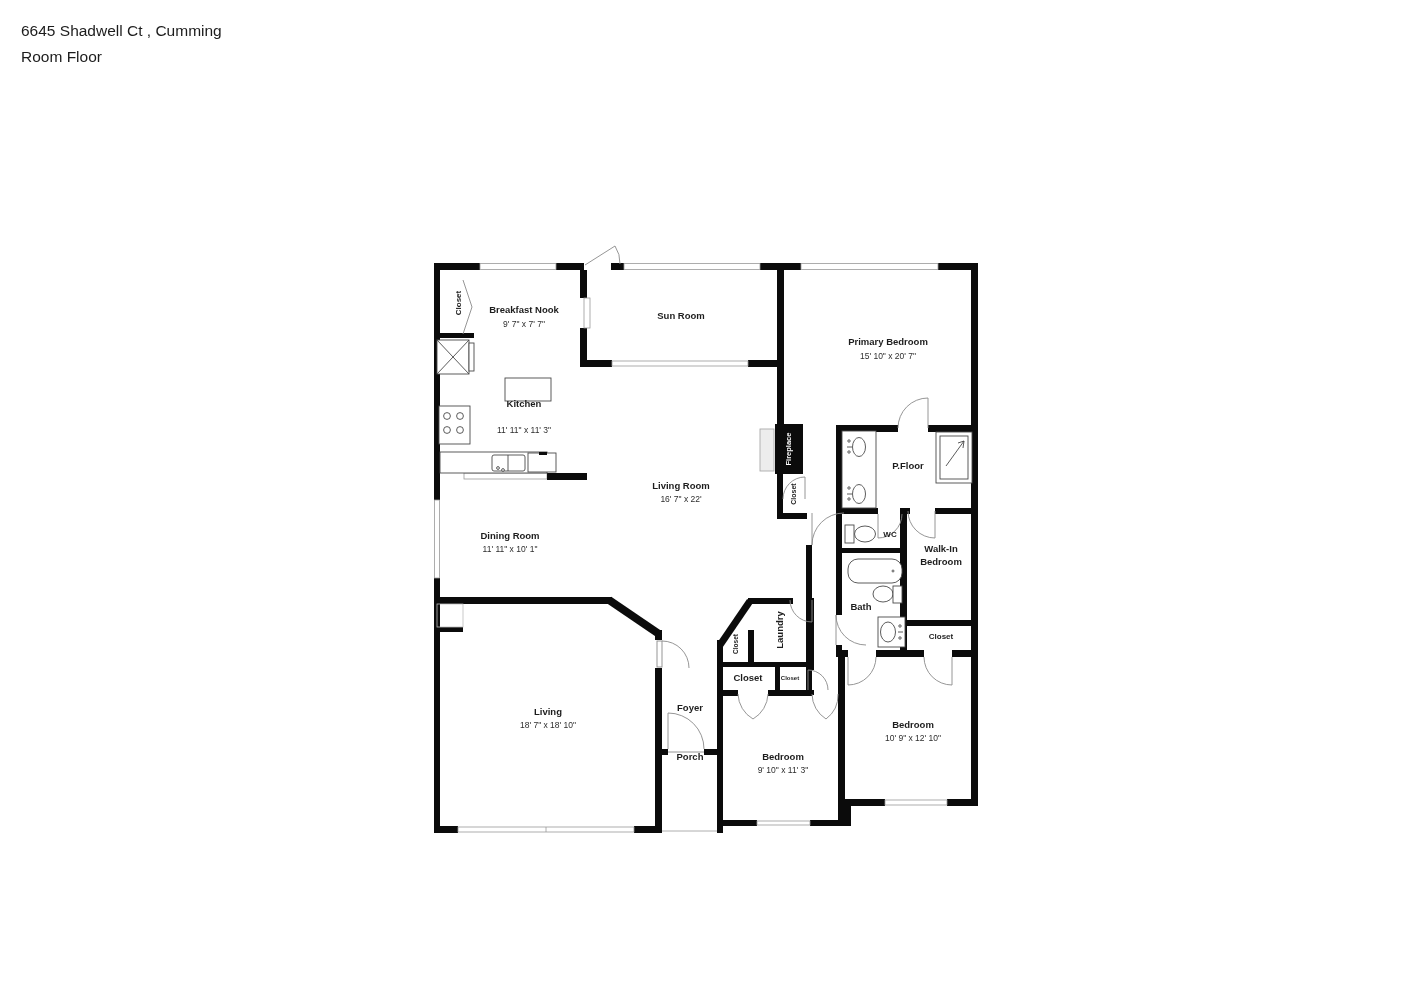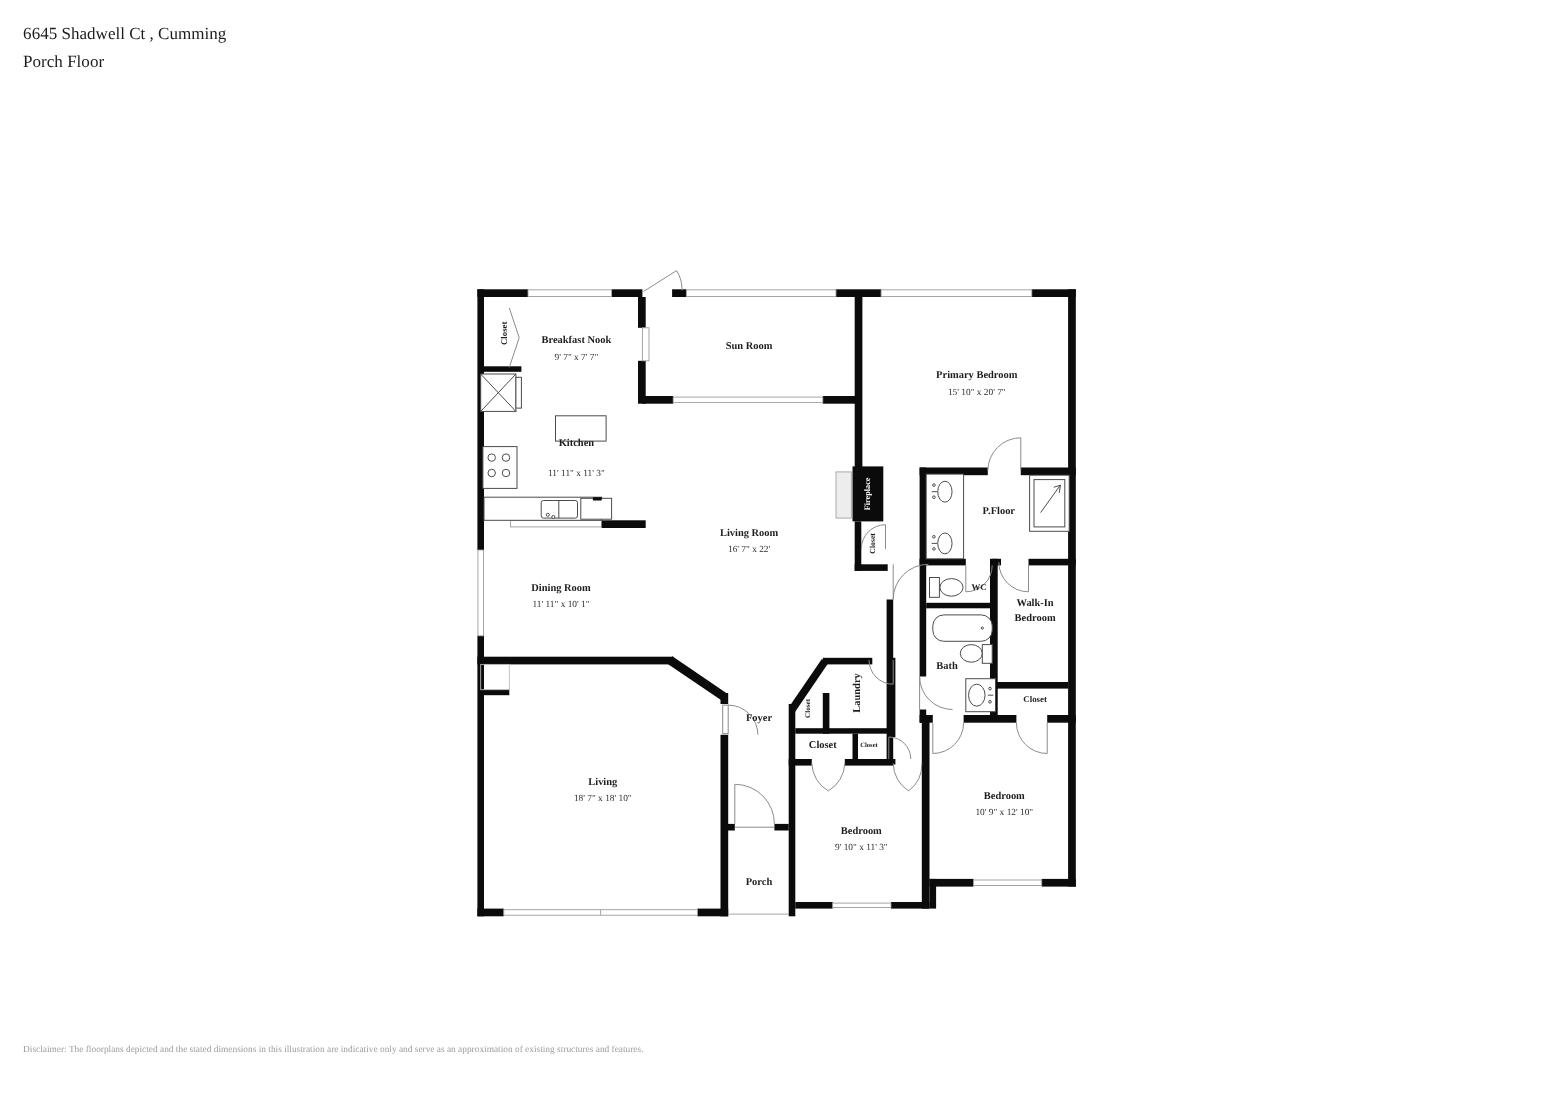--- a/index.html
+++ b/index.html
@@ -1,17 +1,17 @@
 <!DOCTYPE html>
 <html><head>
 <meta charset="utf-8">
 <style>
   html,body{margin:0;padding:0;background:#fff;}
   .page{position:relative;width:1414px;height:1000px;background:#fff;overflow:hidden;
-        font-family:Liberation Serif, serif;}
+        font-family:Liberation Sans, sans-serif;}
   .title-block{position:absolute;left:21px;top:22px;color:#1c1c1c;}
   .title-line1{font-size:15.5px;}
   .title-line2{font-size:15.5px;margin-top:8px;}
   .plan{position:absolute;left:0;top:0;width:1414px;height:1000px;}
   .lbl{position:absolute;transform:translate(-50%,-50%);white-space:nowrap;
        font-size:9.5px;font-weight:700;color:#1d1d1d;text-align:center;line-height:1.35;}
   .lbl.vert{transform:translate(-50%,-50%) rotate(-90deg);}
   .lbl.white{color:#fff;}
   .lbl.sm{font-size:8px;}
   .lbl.xs{font-size:6.5px;}
@@ -22,21 +22,21 @@
   .disc1{top:948px;}
   .disc2{top:964px;}
 </style>
 </head>
 <body>
 
 <div class="page">
 
   <div class="title-block">
     <div class="title-line1">6645 Shadwell Ct , Cumming</div>
-    <div class="title-line2">Porch Floor</div>
+    <div class="title-line2">Room Floor</div>
   </div>
 
   <svg class="plan" viewBox="0 0 1414 1000" xmlns="http://www.w3.org/2000/svg">
 
     <g fill="#0b0b0b" stroke="none">
 
       <rect x="434" y="263" width="46" height="7"></rect>
       <rect x="556" y="263" width="28" height="7"></rect>
       <rect x="611" y="263" width="13" height="7"></rect>
       <rect x="760" y="263" width="41" height="7"></rect>
@@ -275,28 +275,27 @@
   <div class="lbl sm" style="left:890px;top:535px;">WC</div>
   <div class="lbl wrap" style="left:941px;top:556px;">Walk-In Bedroom</div>
   <div class="lbl" style="left:861px;top:607px;text-align:center;">Bath</div>
   <div class="lbl sm" style="left:941px;top:637px;">Closet</div>
 
   <div class="lbl vert" style="left:780px;top:630px;">Laundry</div>
   <div class="lbl vert xs" style="left:736px;top:644px;">Closet</div>
   <div class="lbl" style="left:748px;top:678px;">Closet</div>
   <div class="lbl xs" style="left:790px;top:678px;font-size:6px;">Closet</div>
 
-  <div class="lbl" style="left:690px;top:654px;">Foyer</div>
+  <div class="lbl" style="left:690px;top:708px;">Foyer</div>
 
   <div class="lbl" style="left:548px;top:712px;">Living</div>
   <div class="dims" style="left:548px;top:725px;">18' 7" x 18' 10"</div>
 
   <div class="lbl" style="left:783px;top:757px;">Bedroom</div>
   <div class="dims" style="left:783px;top:770px;">9' 10" x 11' 3"</div>
 
   <div class="lbl" style="left:913px;top:725px;">Bedroom</div>
   <div class="dims" style="left:913px;top:738px;">10' 9" x 12' 10"</div>
 
-  <div class="lbl" style="left:690px;top:803px;">Porch</div>
-
-  <div class="disclaimer disc1">Disclaimer: The floorplans depicted and the stated dimensions in this illustration are indicative only and serve as an approximation of existing structures and features.</div>
+  <div class="lbl" style="left:690px;top:757px;">Porch</div>
+
 
 </div>
 
 </body></html>

